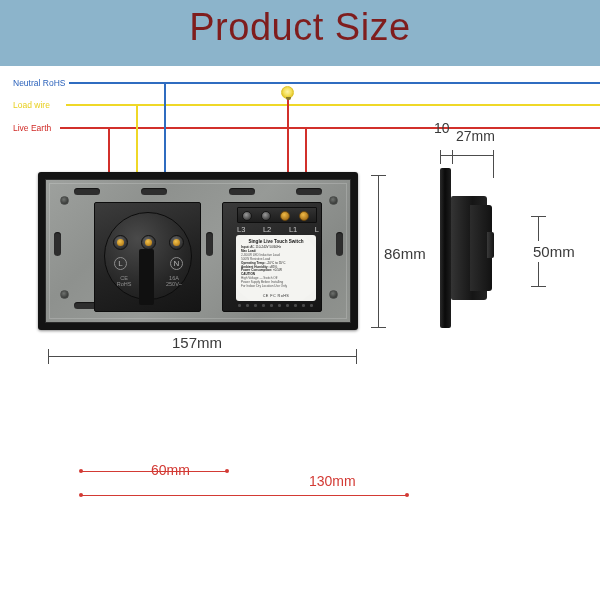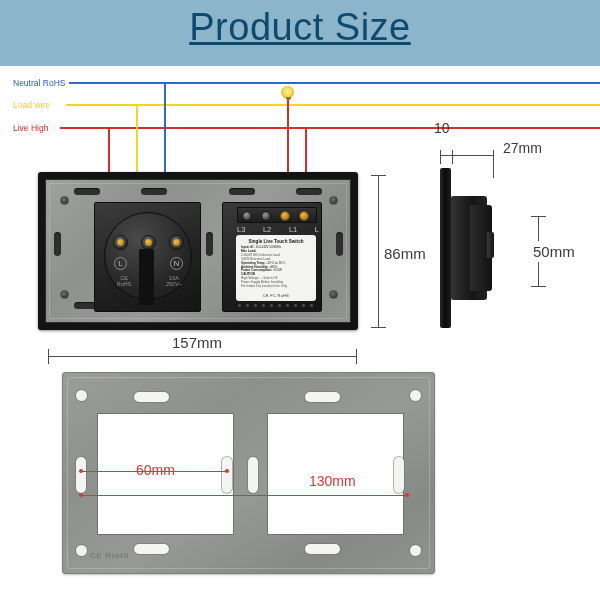--- a/index.html
+++ b/index.html
@@ -13,23 +13,22 @@
   .stage{position:absolute;left:0;top:0;width:600px;height:600px;}
 
   
   .banner{
     position:absolute;left:0;top:0;width:600px;height:66px;
     background:#8cb4cb;
   }
   .banner-title{
     position:absolute;left:0;top:0;width:600px;height:54px;
     display:flex;align-items:center;justify-content:center;
-    color:#0c4a6e;font-size:38px;letter-spacing:.5px;
-    font-family:"Liberation Sans", sans-serif;
-    text-decoration:underline;
+    color:#7f1d1d;font-size:38px;letter-spacing:.5px;
+    font-family:"Liberation Sans", sans-serif;
   }
 
   
   .wire-label{
     position:absolute;font-size:8.5px;white-space:nowrap;
     font-family:"Liberation Sans", sans-serif;
   }
   .lbl-neutral{left:13px;top:78px;color:#2b62bb;}
   .lbl-earth{left:13px;top:100px;color:#e8cf1f;}
   .lbl-live{left:13px;top:123px;color:#d02a26;}
@@ -255,21 +254,21 @@
 <body>
 
 <div class="stage">
 
   <div class="banner">
     <div class="banner-title">Product Size</div>
   </div>
 
   <div class="wire-label lbl-neutral">Neutral RoHS</div>
   <div class="wire-label lbl-earth">Load wire</div>
-  <div class="wire-label lbl-live">Live High</div>
+  <div class="wire-label lbl-live">Live Earth</div>
 
   <div class="wseg h-neutral" style="left:69px;top:82px;width:531px;"></div>
   <div class="wseg h-earth" style="left:66px;top:104px;width:534px;"></div>
   <div class="wseg h-live" style="left:60px;top:127px;width:540px;"></div>
 
   <div class="wseg v-live" style="left:108px;top:127px;height:101px;"></div>
   <div class="wseg v-earth" style="left:136px;top:104px;height:124px;"></div>
   <div class="wseg v-neutral" style="left:164px;top:82px;height:146px;"></div>
 
   <div class="wseg v-live" style="left:287px;top:92px;height:112px;"></div>
@@ -382,56 +381,33 @@
   <div class="side-plate"></div>
   <div class="side-box"></div>
   <div class="side-box2"></div>
   <div class="side-nub"></div>
 
   <div class="dim-line" style="left:440px;top:155px;width:53px;height:1px;"></div>
   <div class="dim-line" style="left:440px;top:150px;width:1px;height:14px;"></div>
   <div class="dim-line" style="left:452px;top:150px;width:1px;height:14px;"></div>
   <div class="dim-line" style="left:493px;top:150px;width:1px;height:28px;"></div>
   <div class="dim-txt sm" style="left:434px;top:120px;text-align:right;">10</div>
-  <div class="dim-txt sm" style="left:456px;top:140px;margin-left:47px;">27mm</div>
+  <div class="dim-txt sm" style="left:456px;top:128px;">27mm</div>
 
   <div class="dim-line" style="left:538px;top:216px;width:1px;height:70px;"></div>
   <div class="dim-line" style="left:531px;top:216px;width:15px;height:1px;"></div>
   <div class="dim-line" style="left:531px;top:286px;width:15px;height:1px;"></div>
   <div class="dim-txt" style="left:530px;top:241px;background:#fff;padding:2px 3px;">50mm</div>
 
-  <div class="frame">
-    <div class="frame-lip"></div>
-
-    <div class="window win-left"></div>
-    <div class="window win-right"></div>
-
-    <div class="corner-hole" style="left:14px;top:18px;"></div>
-    <div class="corner-hole" style="left:348px;top:18px;"></div>
-    <div class="corner-hole" style="left:14px;top:173px;"></div>
-    <div class="corner-hole" style="left:348px;top:173px;"></div>
-
-    <div class="slot" style="left:72px;top:20px;width:35px;height:10px;"></div>
-    <div class="slot" style="left:243px;top:20px;width:35px;height:10px;"></div>
-    <div class="slot" style="left:72px;top:172px;width:35px;height:10px;"></div>
-    <div class="slot" style="left:243px;top:172px;width:35px;height:10px;"></div>
-
-    <div class="slot" style="left:14px;top:85px;width:10px;height:36px;"></div>
-    <div class="slot" style="left:160px;top:85px;width:10px;height:36px;"></div>
-    <div class="slot" style="left:186px;top:85px;width:10px;height:36px;"></div>
-    <div class="slot" style="left:332px;top:85px;width:10px;height:36px;"></div>
-
-    <div class="frame-mark">CE RoHS</div>
-  </div>
 
   <div class="red-line" style="left:81px;top:471px;width:88px;"></div>
   <div class="red-line" style="left:166px;top:471px;width:60px;"></div>
   <div class="red-dot" style="left:79px;top:469px;"></div>
   <div class="red-dot" style="left:225px;top:469px;"></div>
-  <div class="red-txt on-gray" style="left:133px;top:462px;">60mm</div>
+  <div class="red-txt on-gray" style="left:148px;top:462px;">60mm</div>
 
   <div class="red-line" style="left:81px;top:495px;width:250px;"></div>
   <div class="red-line" style="left:330px;top:495px;width:78px;"></div>
   <div class="red-dot" style="left:79px;top:493px;"></div>
   <div class="red-dot" style="left:405px;top:493px;"></div>
   <div class="red-txt on-gray" style="left:306px;top:473px;">130mm</div>
 
 </div>
 
 </body></html>

